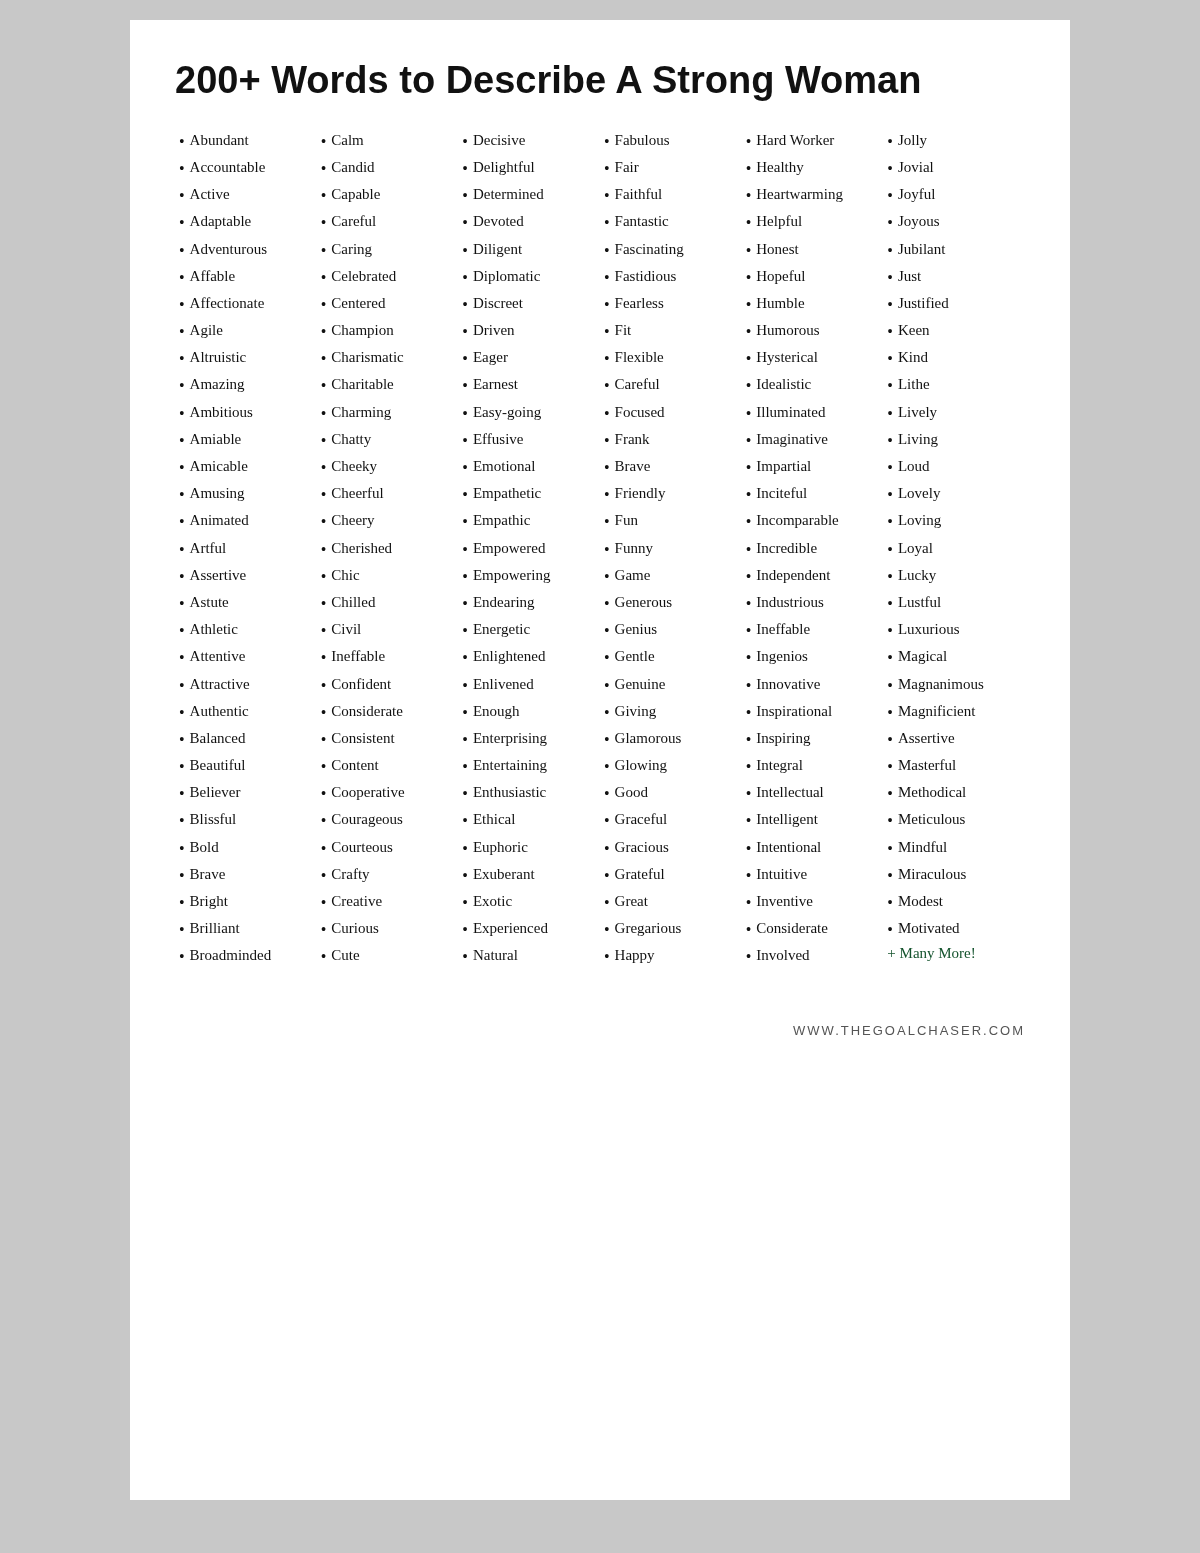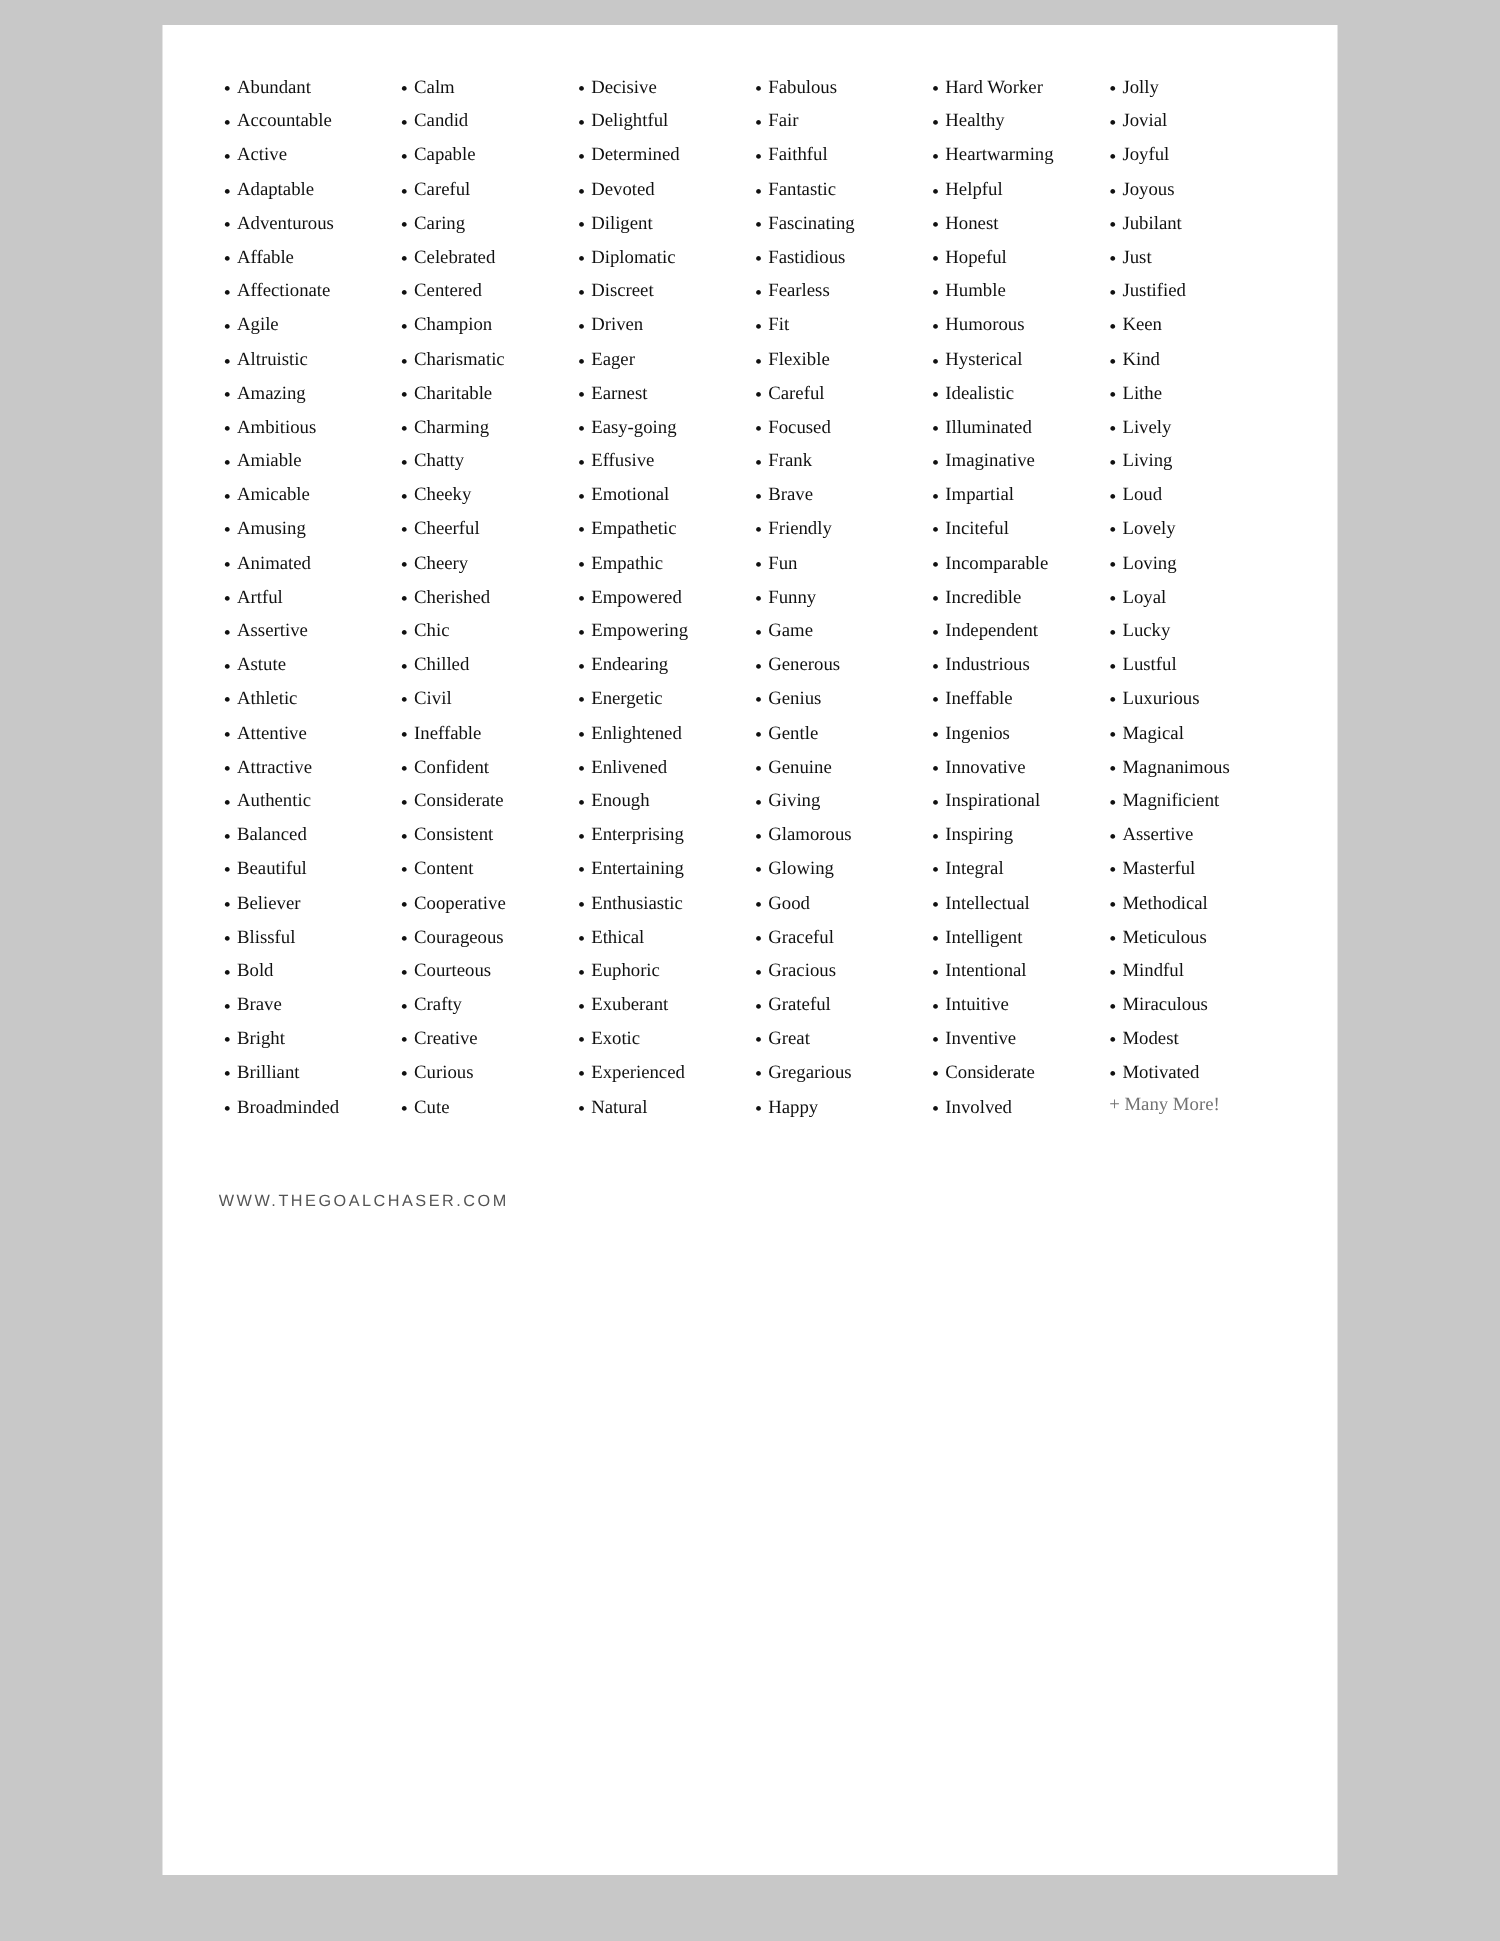--- a/index.html
+++ b/index.html
@@ -48,37 +48,38 @@
     }
     .bullet {
       margin-right: 5px;
       flex-shrink: 0;
       font-size: 16px;
     }
     .word-text {
       font-size: 15px;
     }
     .footer {
-      text-align: left;
+      text-align: right;
       margin-top: 50px;
       font-family: Arial, Helvetica, sans-serif;
       font-size: 13px;
       letter-spacing: 2px;
       color: #555555;
     }
     .plus-more {
       font-size: 15px;
-      color: #737373;
+      color: #14532d;
       margin-top: 4px;
     }
   </style>
 </head>
 <body>
 
 <div class="page">
+  <h1 class="title">200+ Words to Describe A Strong Woman</h1>
   <div class="columns-container">
   <div class="column">
         <div class="word-item">
           <span class="bullet">•</span>
           <span class="word-text">Abundant</span>
         </div>
         <div class="word-item">
           <span class="bullet">•</span>
           <span class="word-text">Accountable</span>
         </div>

